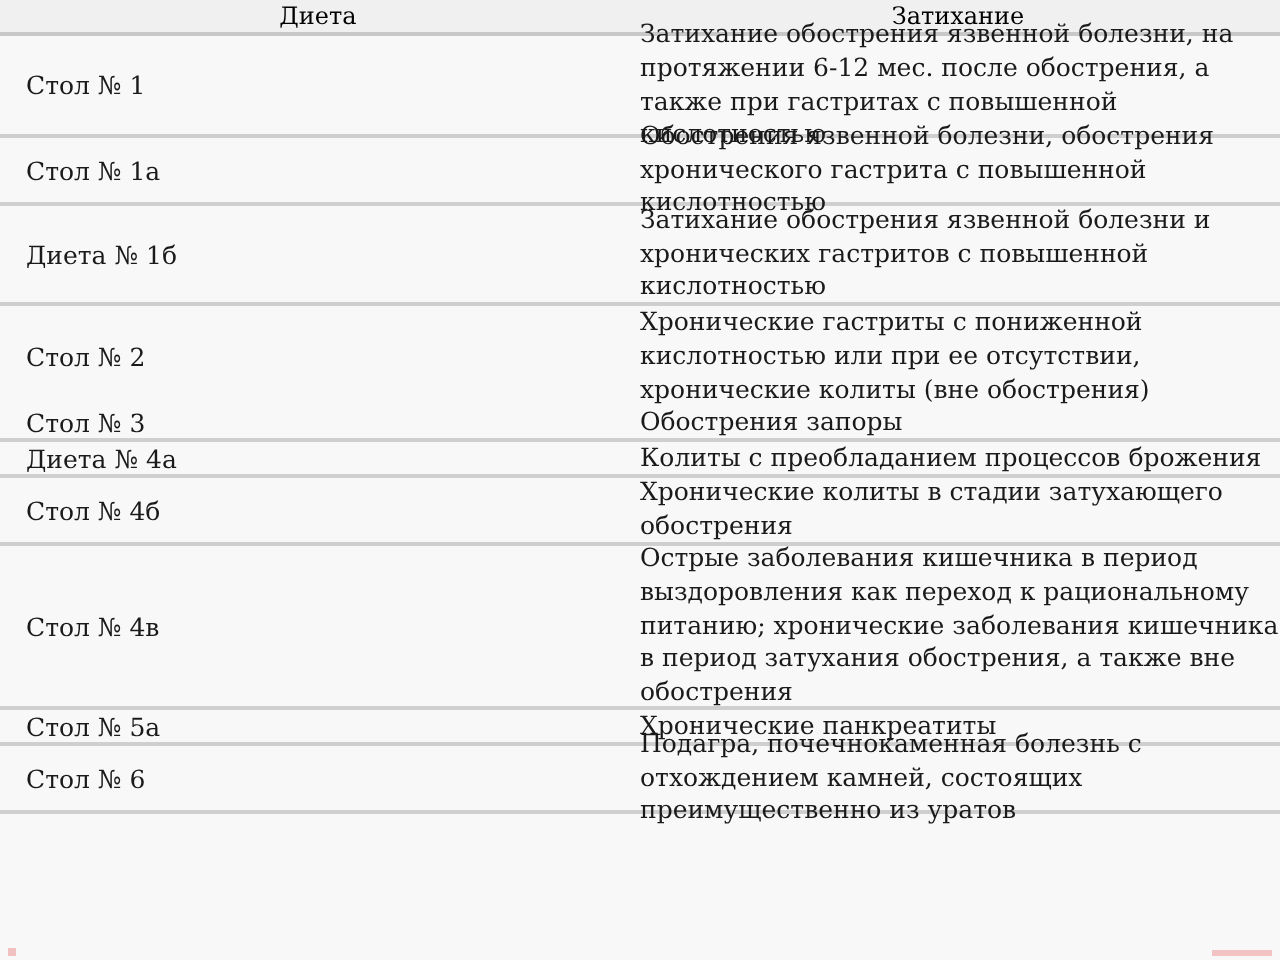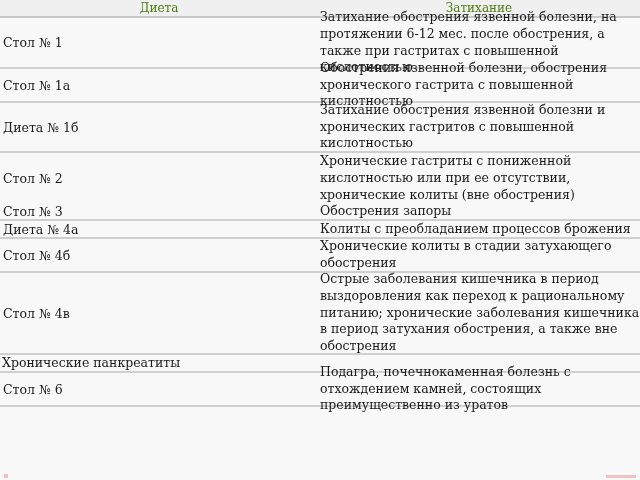--- a/index.html
+++ b/index.html
@@ -2,22 +2,22 @@
 <html><head>
   <meta charset="utf-8">
   <style>
     * { box-sizing: border-box; margin: 0; padding: 0; }
     html, body { width: 640px; height: 480px; background: #f8f8f8; overflow: hidden; }
     body { font-family: "DejaVu Serif", "Liberation Serif", serif; color: #1a1a1a; font-size: 12px; position: relative; }
     .table { width: 640px; }
     .row { display: flex; border-bottom: 2px solid #cfcfcf; }
     .row.noline { border-bottom: none; }
     .head { background: #f0f0f0; height: 18px; border-bottom: 2px solid #c8c8c8; }
-    .head .c1, .head .c2 { text-align: center; line-height: 16px; font-size: 12px; color: #4d7c0f; }
-    .c1 { width: 318px; padding-left: 3px; display: flex; align-items: center; font-size: 12.5px; }
+    .head .c1, .head .c2 { text-align: center; line-height: 16px; font-size: 12px; color: #000000; }
+    .c1 { width: 318px; padding-left: 13px; display: flex; align-items: center; font-size: 12.5px; }
     .c2 { width: 322px; padding-left: 2px; font-size: 12.5px; line-height: 16.8px; display: flex; align-items: center; }
     .head .c1 { justify-content: center; padding-left: 0; }
     .head .c2 { justify-content: center; padding-left: 0; }
     .watermark { position: absolute; right: 4px; bottom: 2px; width: 30px; height: 3px; background: #f3c3c3; }
     .dot { position: absolute; left: 4px; bottom: 2px; width: 4px; height: 4px; background: #f1c0c0; }
   </style>
 </head>
 <body>
 
 <div class="table">
@@ -52,20 +52,21 @@
   </div>
   <div class="row" style="height:34px">
     <div class="c1">Стол № 4б</div>
     <div class="c2">Хронические колиты в стадии затухающего обострения</div>
   </div>
   <div class="row" style="height:82px">
     <div class="c1">Стол № 4в</div>
     <div class="c2">Острые заболевания кишечника в период выздоровления как переход к рациональному питанию; хронические заболевания кишечника в период затухания обострения, а также вне обострения</div>
   </div>
   <div class="row" style="height:18px">
+    <div class="c1">Стол № 5а</div>
     <div class="c2">Хронические панкреатиты</div>
   </div>
   <div class="row" style="height:34px">
     <div class="c1">Стол № 6</div>
     <div class="c2">Подагра, почечнокаменная болезнь с отхождением камней, состоящих преимущественно из уратов</div>
   </div>
 </div>
 
 <div class="dot"></div>
 <div class="watermark"></div>

